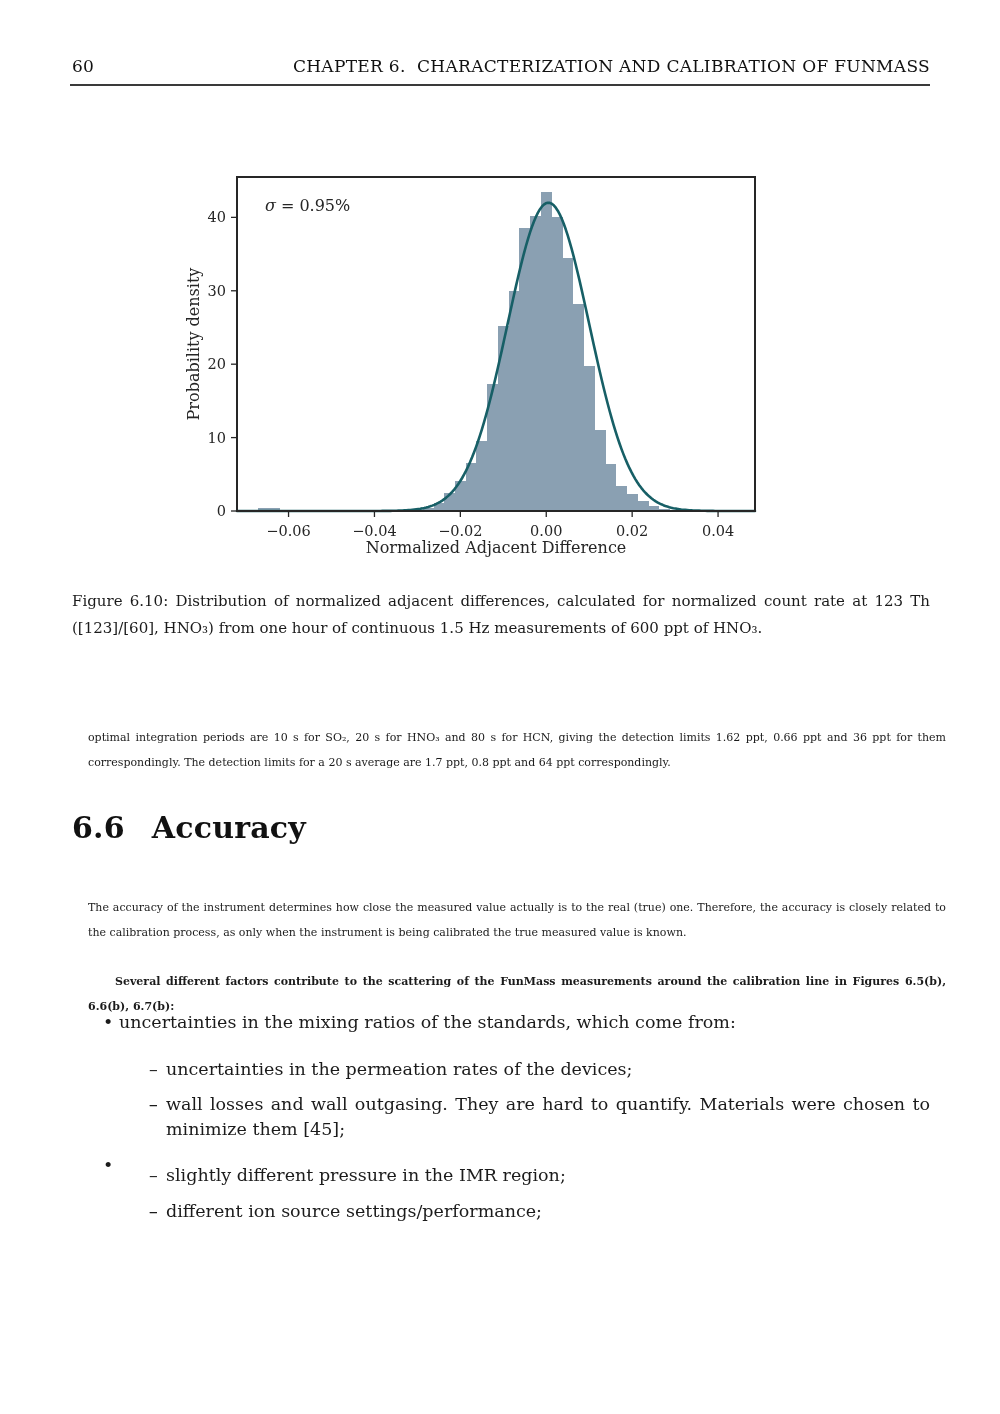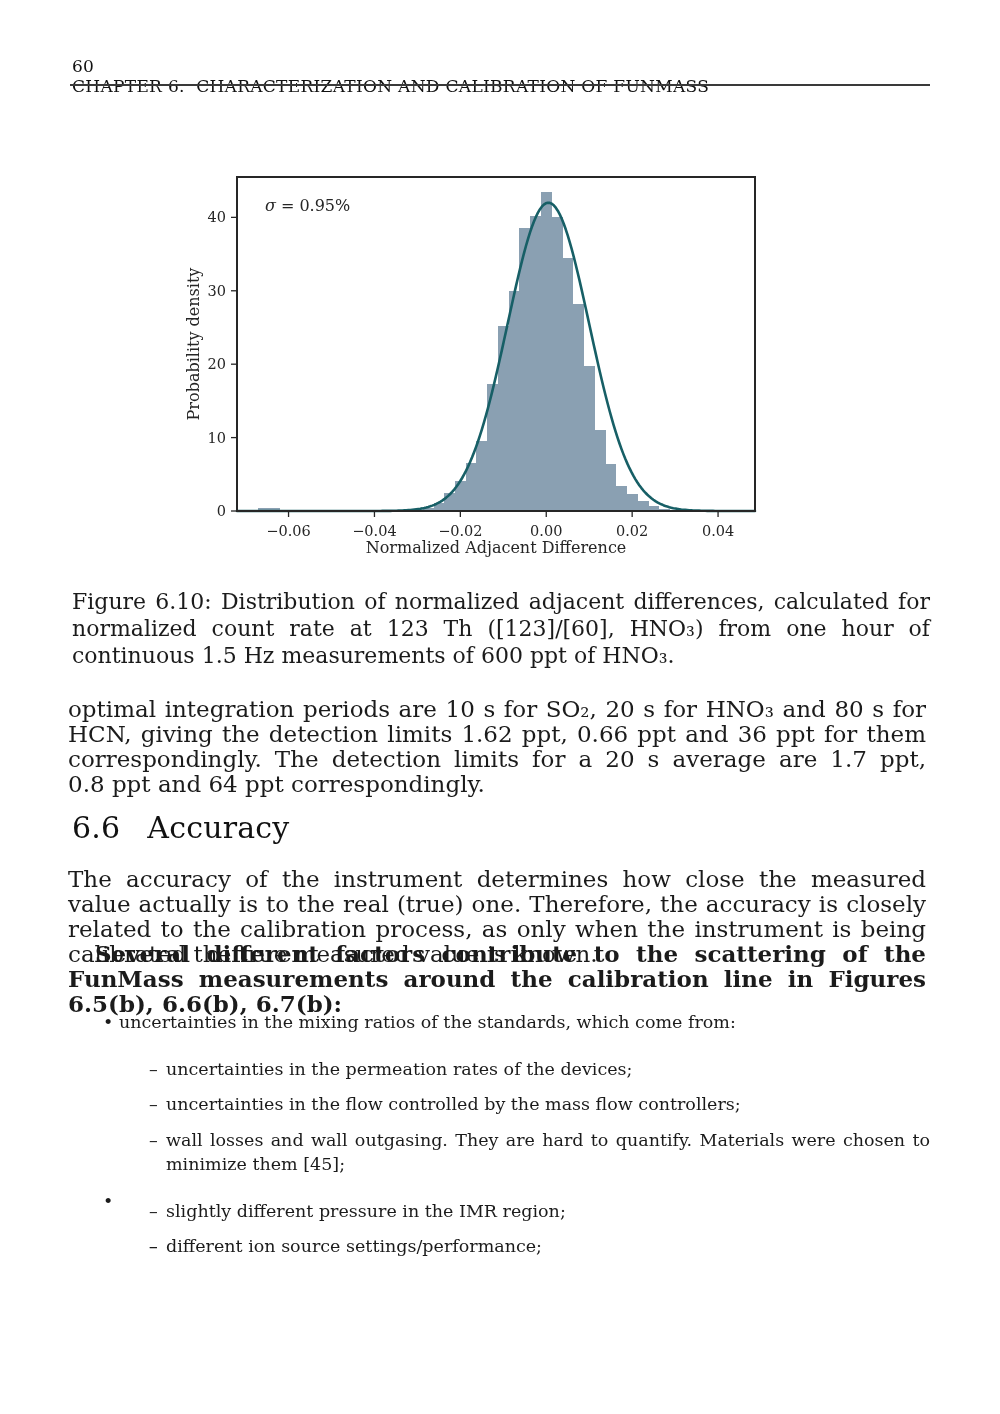--- a/index.html
+++ b/index.html
@@ -4,41 +4,41 @@
 <style>
   html,body{margin:0;padding:0;background:#ffffff;}
   #page{
     position:relative;width:1000px;height:1414px;background:#ffffff;
     font-family:"DejaVu Serif","Liberation Serif",serif;color:#1b1b1b;
     overflow:hidden;
   }
   .header{
     position:absolute;left:72px;right:70px;top:56px;
     display:flex;justify-content:space-between;align-items:baseline;
-    font-size:17px;letter-spacing:0.3px;color:#111;flex-direction:column;
+    font-size:17px;letter-spacing:0.3px;color:#111;
   }
   .header-rule{
     position:absolute;left:70px;right:70px;top:84px;
     border-top:2px solid #3a3a3a;height:0;
   }
   .figure-wrap{position:absolute;left:180px;top:165px;width:590px;height:395px;}
   .caption{
     position:absolute;left:72px;top:588px;width:858px;
-    font-size:22px;line-height:27px;text-align:justify;
+    font-size:15px;line-height:27px;text-align:justify;
   }
   .para{
-    position:absolute;left:68px;width:858px;
-    font-size:23px;line-height:25px;text-align:justify;
+    position:absolute;left:88px;width:858px;
+    font-size:11px;line-height:25px;text-align:justify;margin-top:28px;
   }
   #para-optimal{top:697px;}
   #para-accuracy{top:867px;}
   #para-several{top:941px;text-indent:27px;font-weight:bold;}
   .section-heading{
     position:absolute;left:72px;top:810px;
-    font-size:30px;font-weight:normal;color:#111;letter-spacing:0.2px;
+    font-size:30px;font-weight:bold;color:#111;letter-spacing:0.2px;
   }
   .section-heading .secnum{margin-right:27px;}
   .list{
     position:absolute;left:72px;top:1010px;width:858px;
     font-size:17.5px;line-height:24.5px;text-align:justify;
   }
   .li{position:relative;padding-left:47px;margin-bottom:22px;}
   .li .marker{position:absolute;left:31px;top:0;}
   .li.sub{padding-left:94px;margin-bottom:11px;}
   .li.sub .marker{left:77px;}
@@ -131,21 +131,20 @@
     <div class="li">
       <span class="marker">•</span>
       <span>uncertainties in the mixing ratios of the standards, which come from:</span>
     </div>
     <div class="li sub">
       <span class="marker">–</span>
       <span>uncertainties in the permeation rates of the devices;</span>
     </div>
     <div class="li sub">
       <span class="marker">–</span>
-      <span>uncertainties in the flow controlled by the mass flow controllers;</span>
     </div>
     <div class="li sub">
       <span class="marker">–</span>
       <span>wall losses and wall outgasing. They are hard to quantify. Materials were chosen to minimize them [45];</span>
     </div>
     <div class="li gap-top">
       <span class="marker">•</span>
     </div>
     <div class="li sub">
       <span class="marker">–</span>

